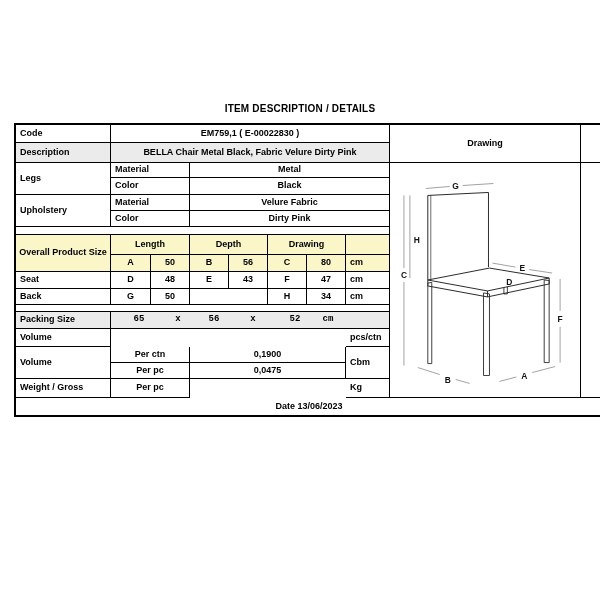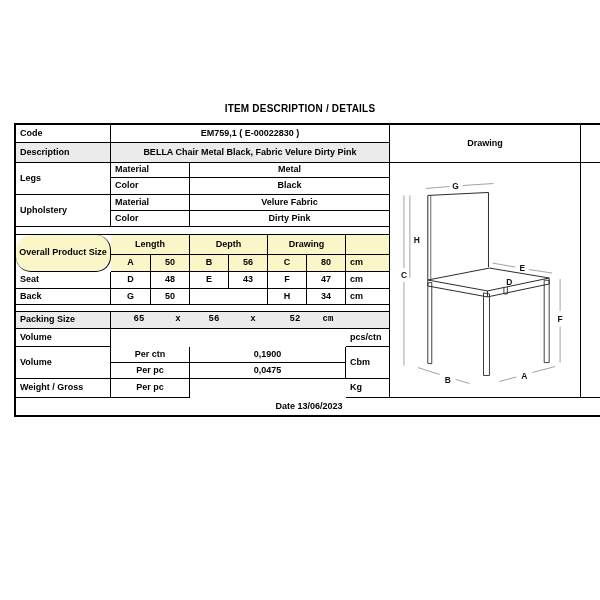--- a/index.html
+++ b/index.html
@@ -11,21 +11,21 @@
        border:2px solid #000;box-sizing:border-box;background:#fff;overflow:hidden;}
   .cell{position:absolute;display:flex;align-items:center;justify-content:center;
        font-size:9px;font-weight:bold;color:#000;box-sizing:border-box;background:#fff;
        border-right:1px solid #000;border-bottom:1px solid #000;line-height:1.1;
        text-align:center;white-space:nowrap;overflow:hidden;}
   .lbl{justify-content:flex-start;padding-left:4px;text-align:left;}
   .yellow{background:var(--highlight,#faf6c8);}
   .shade{background:var(--shade,#ebebeb);}
   .no-br{border-right:none;}
   .no-bb{border-bottom:none;}
-  .wrap{white-space:normal;border-radius:15px;}
+  .wrap{white-space:normal;}
   .rel{position:relative;}
   .pk{position:absolute;top:0;height:100%;display:flex;align-items:center;justify-content:center;width:40px;font-family:Liberation Mono, monospace;}
   svg text{font-family:"Liberation Sans",sans-serif;font-size:8.5px;font-weight:bold;fill:#111;}
 </style>
 </head>
 <body>
 
 <div class="page-title">ITEM DESCRIPTION / DETAILS</div>
 
 <div class="sheet">

